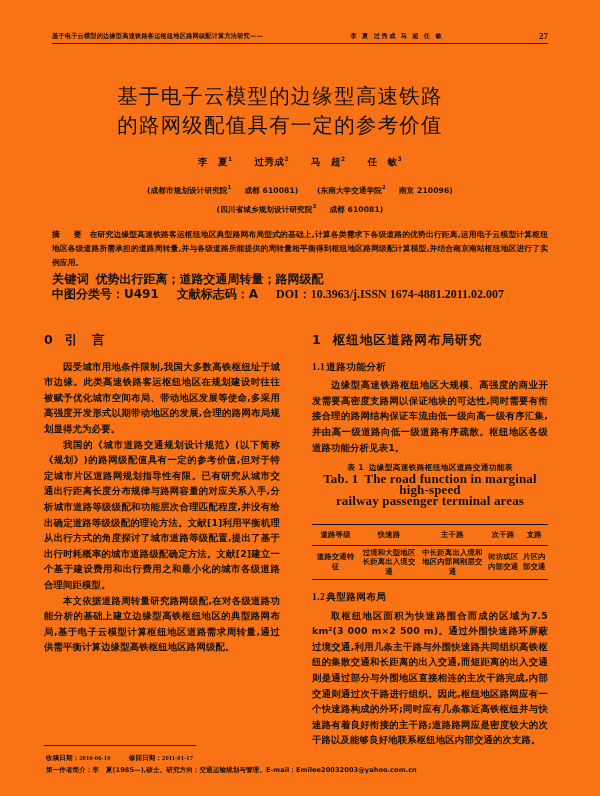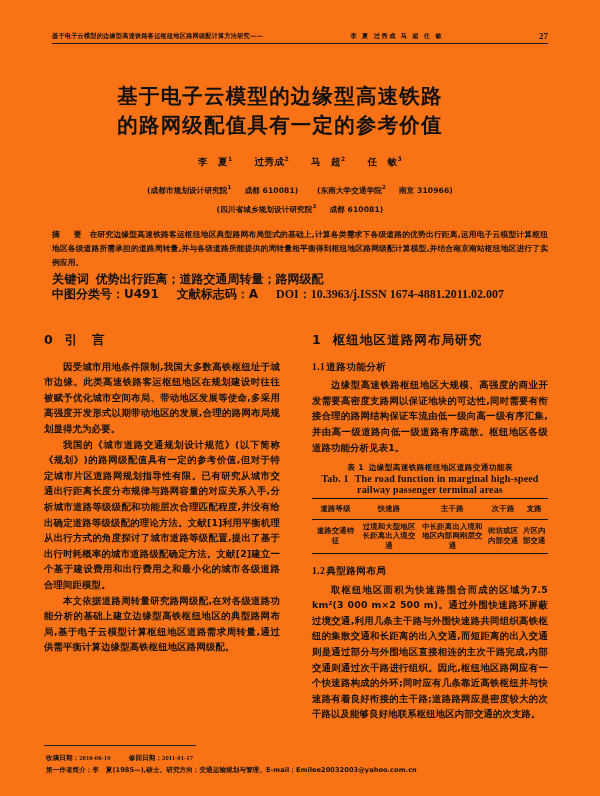--- a/index.html
+++ b/index.html
@@ -56,21 +56,21 @@
     margin-left: 10px;
   }
 
   
   .title {
     position: absolute;
     left: 0; top: 82px;
     width: 560px;
     text-align: center;
     font-size: 20.5px;
-    font-weight: bold;
+    font-weight: normal;
     line-height: 29px;
     letter-spacing: 1.2px;
     font-family: "DejaVu Sans", sans-serif;
   }
   .title .l2 { display: block; }
 
   .authors {
     position: absolute;
     left: 0; top: 155px;
     width: 600px;
@@ -168,30 +168,30 @@
   .tbl-cap-cn {
     text-align: center;
     font-size: 7.8px;
     font-weight: bold;
     letter-spacing: 0.2px;
     line-height: 11px;
   }
   .tbl-cap-cn .tno { margin-right: 5px; }
   .tbl-cap-en {
     text-align: center;
-    font-size: 10px;
+    font-size: 13px;
     font-weight: bold;
     font-family: "Liberation Serif", serif;
     line-height: 11px;
   }
   .tbl-cap-en .tno { margin-right: 6px; }
   table.datatbl {
     width: 100%;
     border-collapse: collapse;
-    margin-top: 3px;
+    margin-top: 18px;
     font-size: 7.4px;
     font-weight: bold;
   }
   table.datatbl thead th {
     border-top: 1.3px solid #111;
     border-bottom: 0.7px solid #111;
     padding: 2px 0;
     text-align: center;
     font-weight: bold;
     letter-spacing: 0.2px;
@@ -244,21 +244,21 @@
   <div class="authors">
     <span class="nm"><span>李　夏</span><sup>1</sup></span>
     <span class="nm"><span>过秀成</span><sup>2</sup></span>
     <span class="nm"><span>马　超</span><sup>2</sup></span>
     <span class="nm"><span>任　敏</span><sup>3</sup></span>
   </div>
 
   <div class="affil a1">
     <span>(成都市规划设计研究院</span><sup>1</sup><span class="gap"></span><span>成都 610081)</span>
     <span class="gap"></span>
-    <span>(东南大学交通学院</span><sup>2</sup><span class="gap"></span><span>南京 310966)</span>
+    <span>(东南大学交通学院</span><sup>2</sup><span class="gap"></span><span>南京 210096)</span>
   </div>
   <div class="affil a2">
     <span>(四川省城乡规划设计研究院</span><sup>3</sup><span class="gap"></span><span>成都 610081)</span>
   </div>
 
   <div class="abstract-wrap">
     <div class="abs-line">
       <span class="abs-label">摘　要</span><span class="abs-body">在研究边缘型高速铁路客运枢纽地区典型路网布局型式的基础上,计算各类需求下各级道路的优势出行距离,运用电子云模型计算枢纽地区各级道路所需承担的道路周转量,并与各级道路所能提供的周转量相平衡得到枢纽地区路网级配计算模型,并结合南京南站枢纽地区进行了实例应用。</span>
     </div>
     <div class="kw-line">

